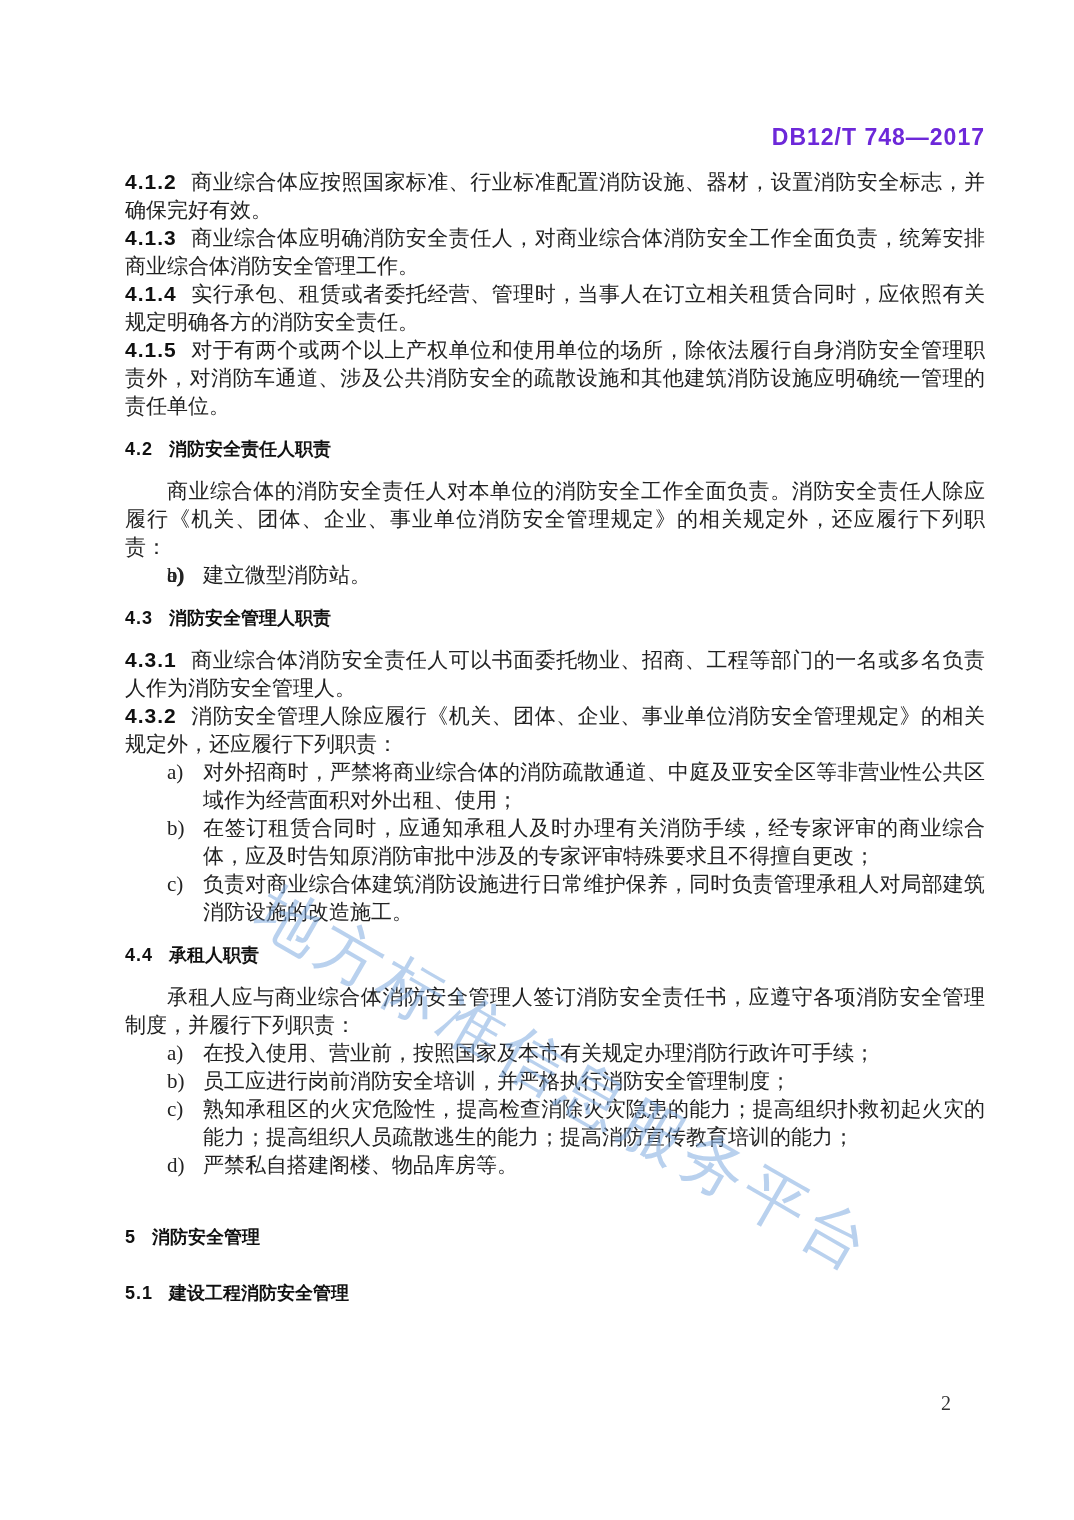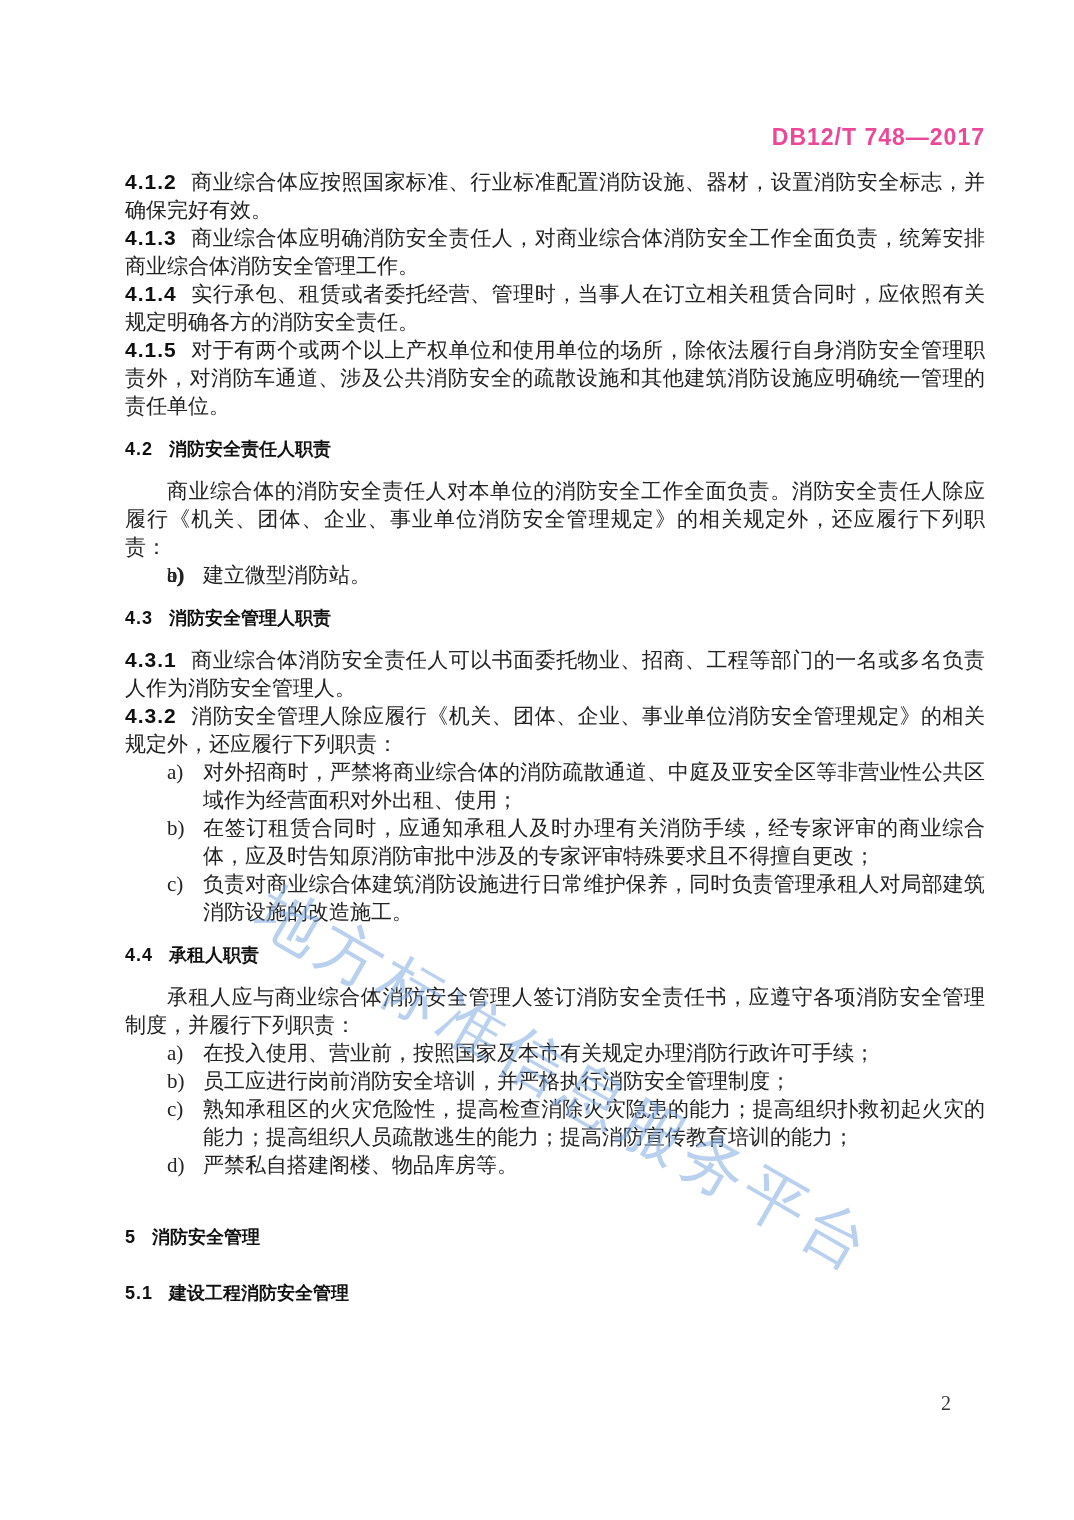--- a/index.html
+++ b/index.html
@@ -20,21 +20,21 @@
     inset: 0;
   }
   .doc-header {
     position: absolute;
     top: 124px;
     right: 89px;
     font-family: "Liberation Sans", "DejaVu Sans", sans-serif;
     font-weight: bold;
     font-size: 23px;
     letter-spacing: 1px;
-    color: #ec4899;
+    color: #6d28d9;
     white-space: nowrap;
   }
   .watermark {
     position: absolute;
     left: 565px;
     top: 1080px;
     transform: translate(-50%, -50%) rotate(30deg);
     font-family: "DejaVu Sans", sans-serif;
     font-size: 64px;
     letter-spacing: 6px;

